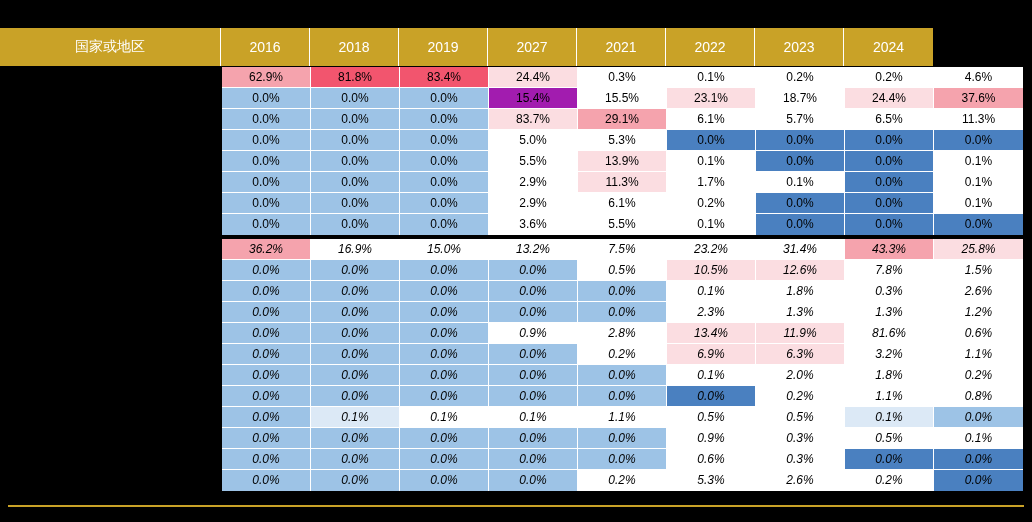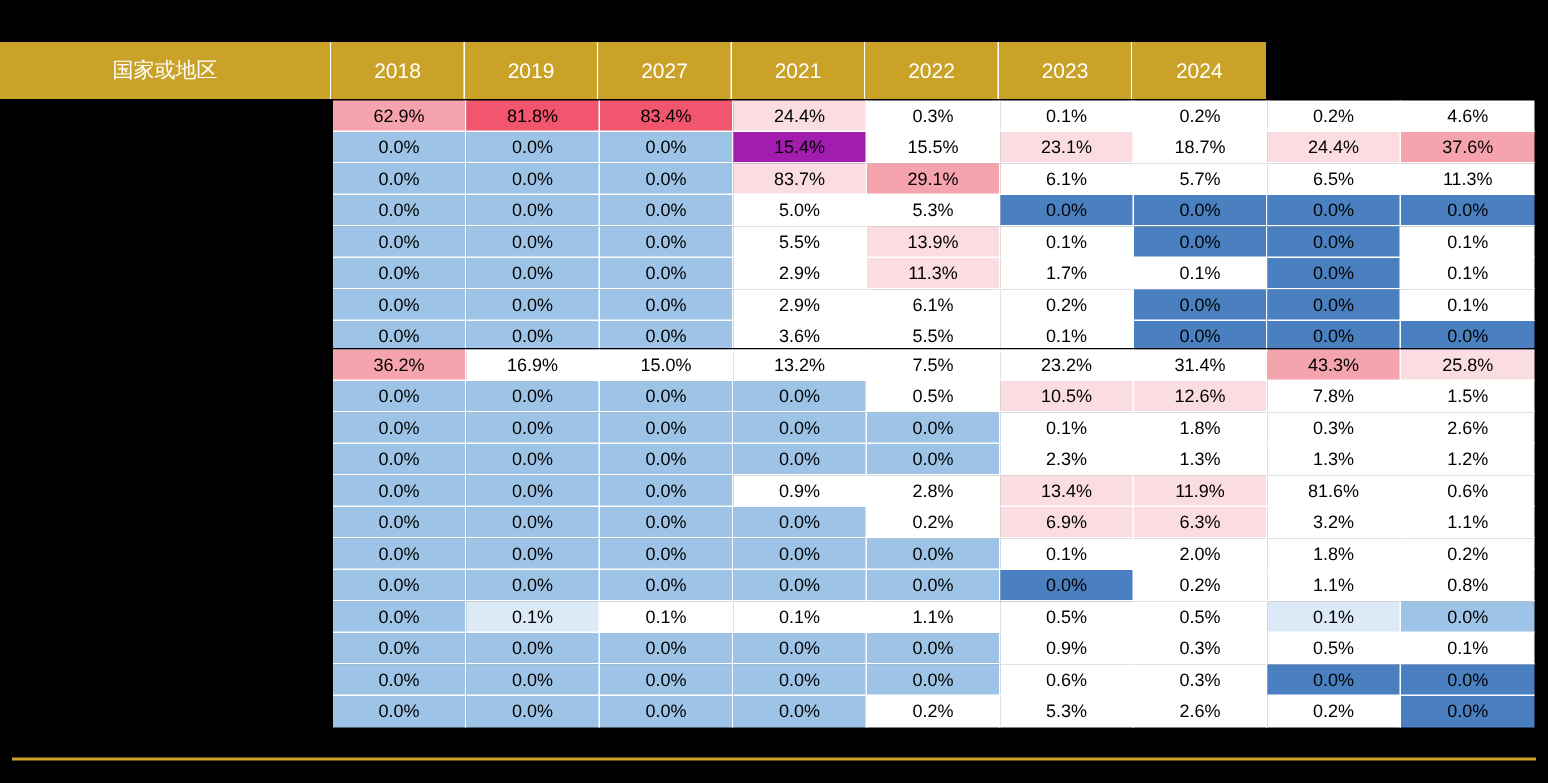--- a/index.html
+++ b/index.html
@@ -58,20 +58,21 @@
     background:#c9a227;
   }
 </style>
 </head>
 <body>
 
 <div id="root">
 
   <div class="hdr-wrap">
     <div class="hdr-cell hdr-name">国家或地区</div>
+    <div class="hdr-cell hdr-year">2016</div>
     <div class="hdr-cell hdr-year">2018</div>
     <div class="hdr-cell hdr-year">2019</div>
     <div class="hdr-cell hdr-year">2027</div>
     <div class="hdr-cell hdr-year">2021</div>
     <div class="hdr-cell hdr-year">2022</div>
     <div class="hdr-cell hdr-year">2023</div>
     <div class="hdr-cell hdr-year">2024</div>
   </div>
 
   <div class="block" id="block-0" style="top:66px;">
@@ -157,21 +158,21 @@
         <div class="cell" style="background: rgb(157, 195, 230);">0.0%</div>
         <div class="cell" style="background: rgb(157, 195, 230);">0.0%</div>
         <div class="cell" style="background: rgb(255, 255, 255);">3.6%</div>
         <div class="cell" style="background: rgb(255, 255, 255);">5.5%</div>
         <div class="cell" style="background: rgb(255, 255, 255);">0.1%</div>
         <div class="cell" style="background: rgb(74, 128, 192);">0.0%</div>
         <div class="cell" style="background: rgb(74, 128, 192);">0.0%</div>
         <div class="cell" style="background: rgb(74, 128, 192);">0.0%</div>
       </div>
     </div>
-  <div class="block" id="block-1" style="top:232px;">
+  <div class="block" id="block-1" style="top:238px;font-style:italic;">
       <div class="row">
         <div class="cell" style="background: rgb(245, 163, 173);">36.2%</div>
         <div class="cell" style="background: rgb(255, 255, 255);">16.9%</div>
         <div class="cell" style="background: rgb(255, 255, 255);">15.0%</div>
         <div class="cell" style="background: rgb(255, 255, 255);">13.2%</div>
         <div class="cell" style="background: rgb(255, 255, 255);">7.5%</div>
         <div class="cell" style="background: rgb(255, 255, 255);">23.2%</div>
         <div class="cell" style="background: rgb(255, 255, 255);">31.4%</div>
         <div class="cell" style="background: rgb(245, 163, 173);">43.3%</div>
         <div class="cell" style="background: rgb(251, 221, 225);">25.8%</div>

